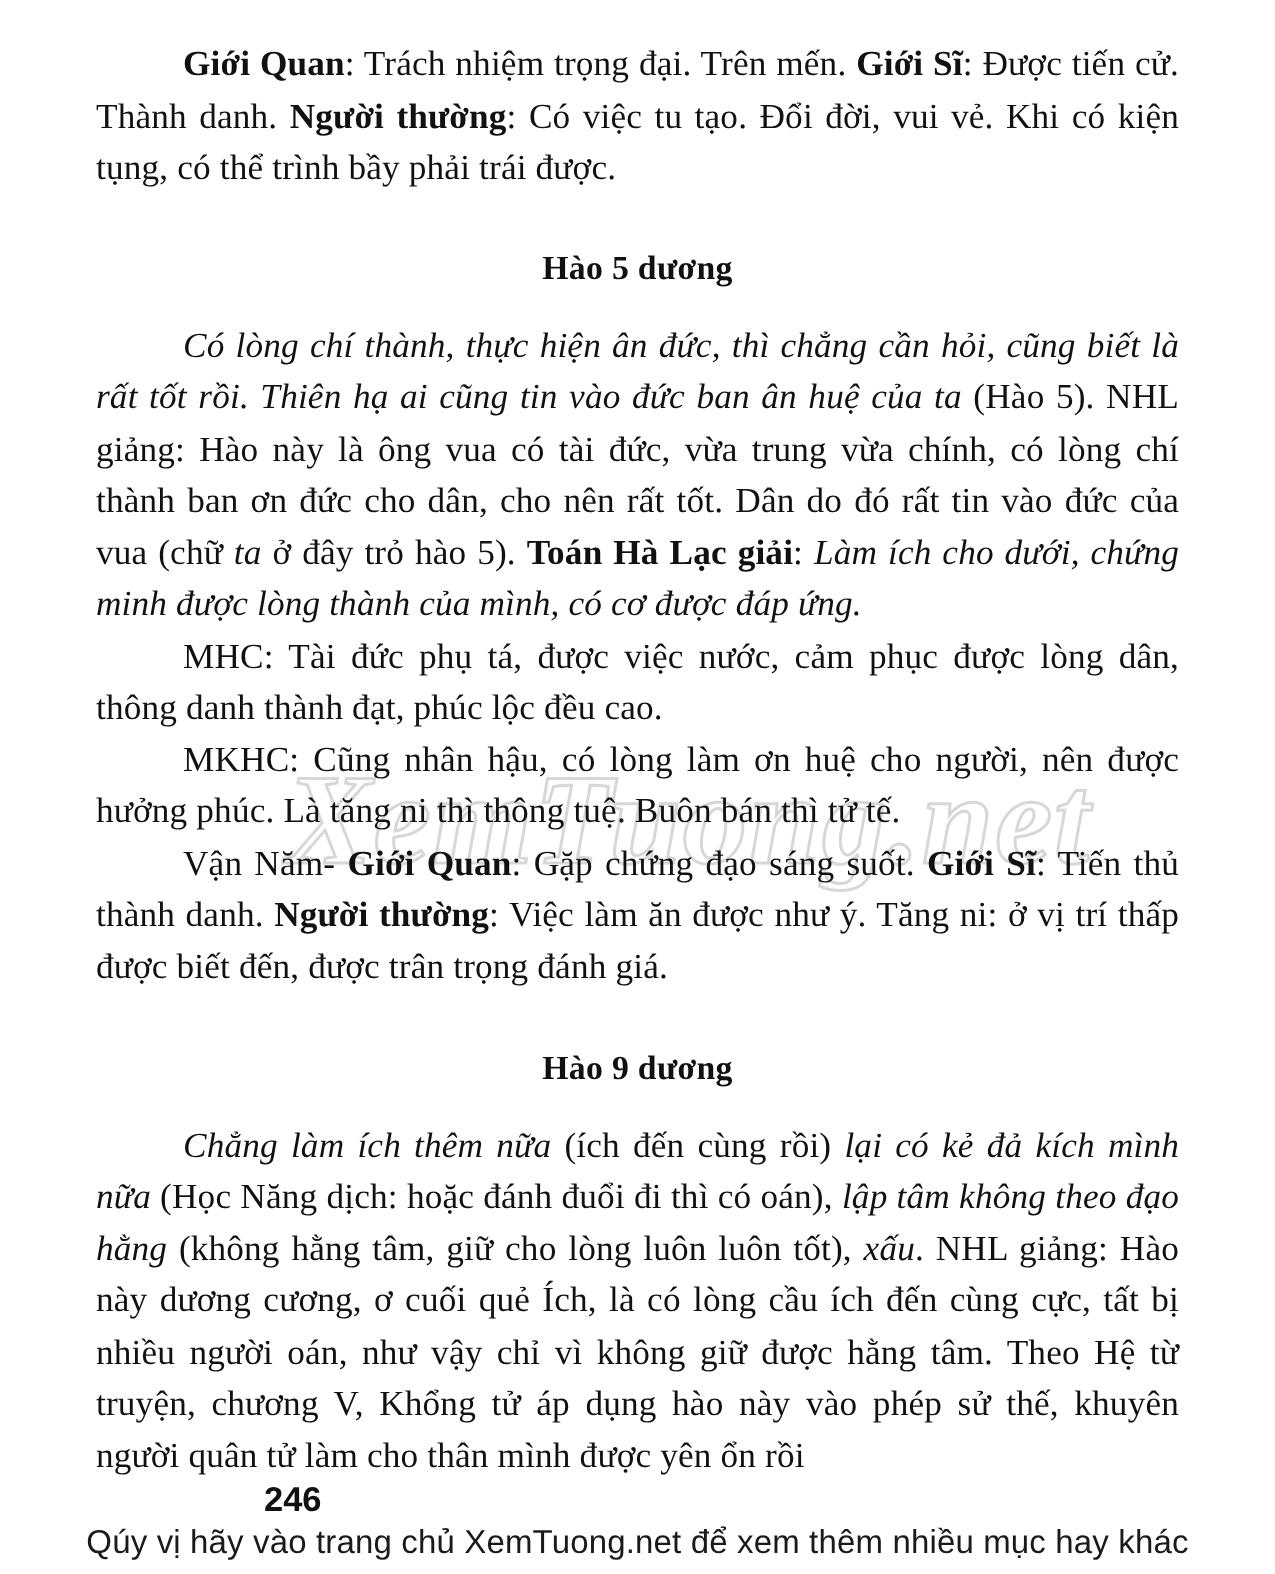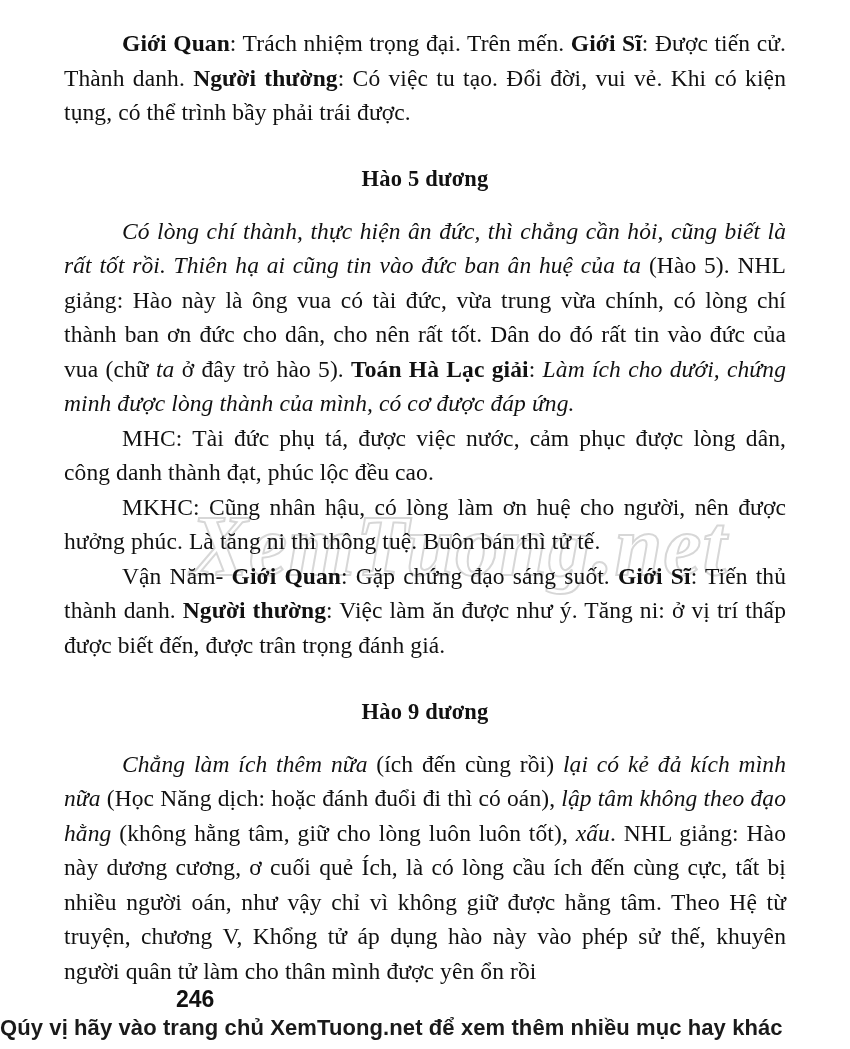--- a/index.html
+++ b/index.html
@@ -69,23 +69,23 @@
     margin-left: 34px;
   }
 
   
   .footer {
     position: absolute;
     left: 0;
     right: 0;
     bottom: 8px;
     z-index: 3;
-    text-align: left;
+    text-align: center;
     font-family: "Liberation Sans", sans-serif;
-    font-weight: bold;
+    font-weight: normal;
     font-size: 22px;
     color: #1a1a1a;
     letter-spacing: 0.1px;
   }
 
   .page-number {
     position: absolute;
     left: 176px;
     bottom: 36px;
     z-index: 4;
@@ -108,21 +108,21 @@
       <span class="b">Giới Quan</span><span>: Trách nhiệm trọng đại. Trên mến. </span><span class="b">Giới Sĩ</span><span>: Được tiến cử. Thành danh. </span><span class="b">Người thường</span><span>: Có việc tu tạo. Đổi đời, vui vẻ. Khi có kiện tụng, có thể trình bầy phải trái được.</span>
     </p>
 
     <div class="heading">Hào 5 dương</div>
 
     <p class="para">
       <span class="i">Có lòng chí thành, thực hiện ân đức, thì chẳng cần hỏi, cũng biết là rất tốt rồi. Thiên hạ ai cũng tin vào đức ban ân huệ của ta</span><span> (Hào 5). NHL giảng: Hào này là ông vua có tài đức, vừa trung vừa chính, có lòng chí thành ban ơn đức cho dân, cho nên rất tốt. Dân do đó rất tin vào đức của vua (chữ </span><span class="i">ta</span><span> ở đây trỏ hào 5). </span><span class="b">Toán Hà Lạc giải</span><span>: </span><span class="i">Làm ích cho dưới, chứng minh được lòng thành của mình, có cơ được đáp ứng.</span>
     </p>
 
     <p class="para">
-      <span>MHC: Tài đức phụ tá, được việc nước, cảm phục được lòng dân, công danh thành đạt, phúc lộc đều cao.</span>
+      <span>MHC: Tài đức phụ tá, được việc nước, cảm phục được lòng dân, thông danh thành đạt, phúc lộc đều cao.</span>
     </p>
 
     <p class="para">
       <span>MKHC: Cũng nhân hậu, có lòng làm ơn huệ cho người, nên được hưởng phúc. Là tăng ni thì thông tuệ. Buôn bán thì tử tế.</span>
     </p>
 
     <p class="para">
       <span>Vận Năm- </span><span class="b">Giới Quan</span><span>: Gặp chứng đạo sáng suốt. </span><span class="b">Giới Sĩ</span><span>: Tiến thủ thành danh. </span><span class="b">Người thường</span><span>: Việc làm ăn được như ý. Tăng ni: ở vị trí thấp được biết đến, được trân trọng đánh giá.</span>
     </p>
 

